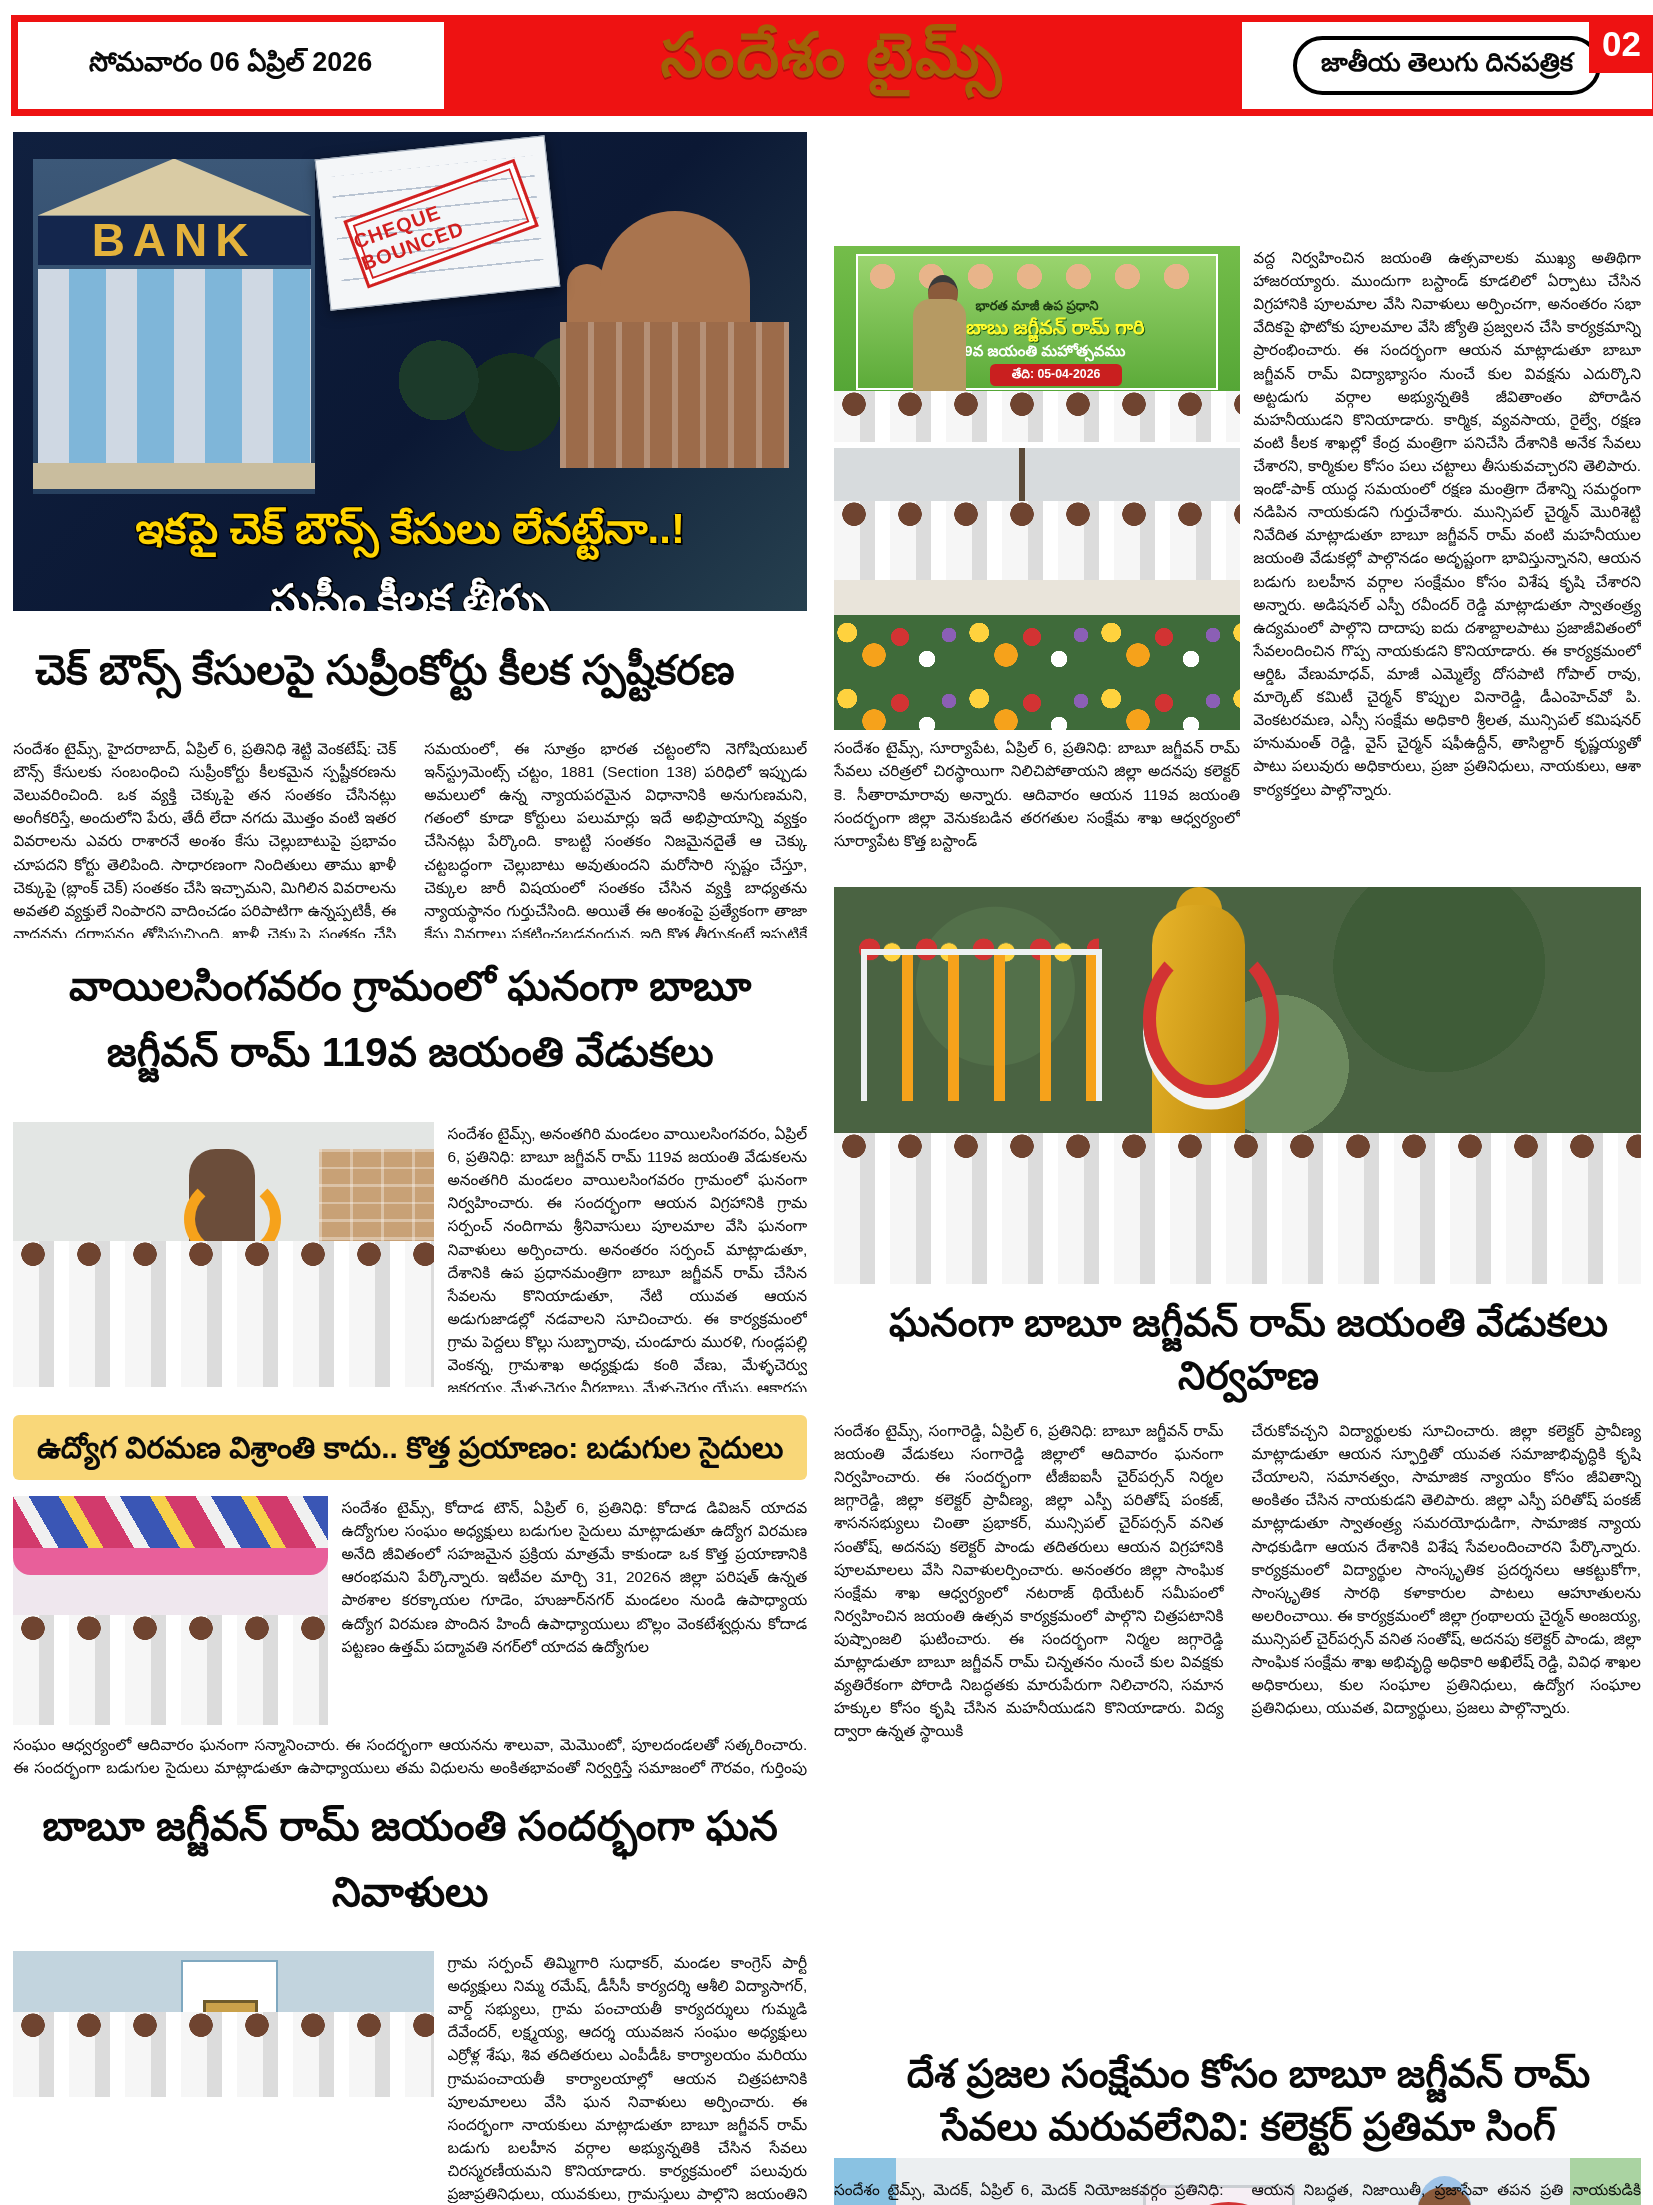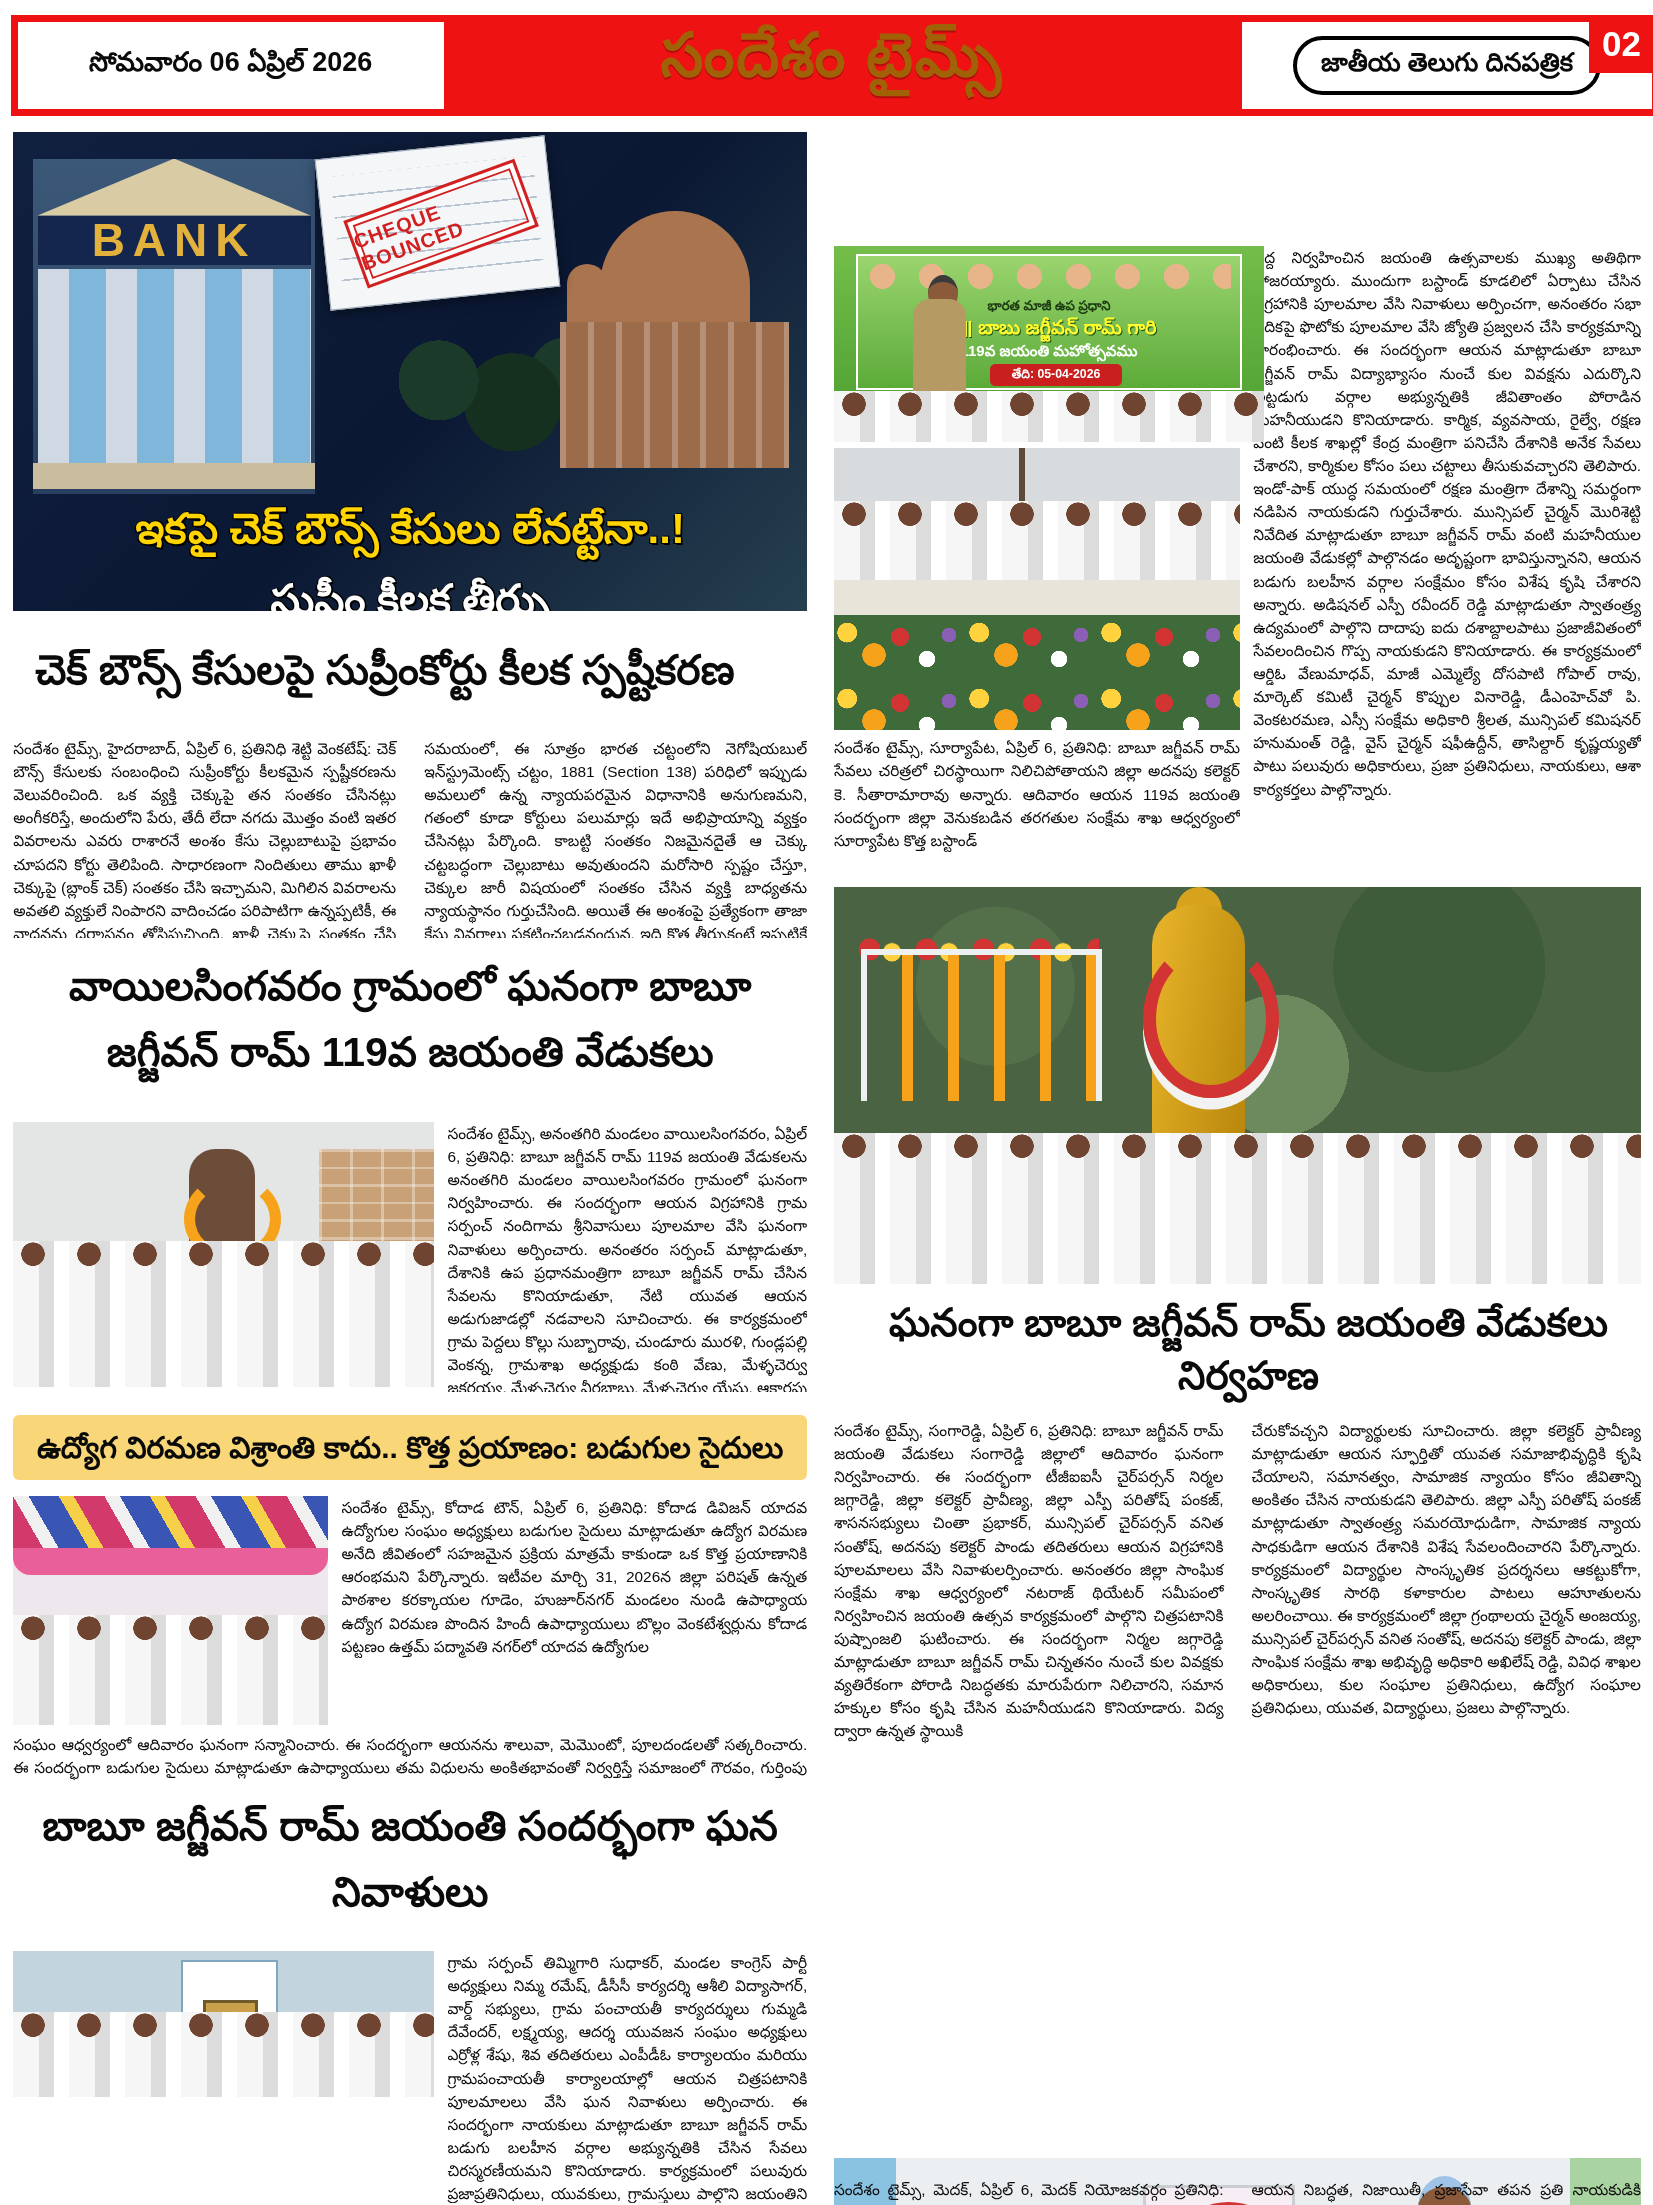--- a/index.html
+++ b/index.html
@@ -214,21 +214,21 @@
       </div>
       <p class="body-txt side-txt">గ్రామ సర్పంచ్ తిమ్మిగారి సుధాకర్, మండల కాంగ్రెస్ పార్టీ అధ్యక్షులు నిమ్మ రమేష్, డీసీసీ కార్యదర్శి ఆశీలి విద్యాసాగర్, వార్డ్ సభ్యులు, గ్రామ పంచాయతీ కార్యదర్శులు గుమ్మడి దేవేందర్, లక్ష్మయ్య, ఆదర్శ యువజన సంఘం అధ్యక్షులు ఎర్రోళ్ల శేషు, శివ తదితరులు ఎంపీడీఓ కార్యాలయం మరియు గ్రామపంచాయతీ కార్యాలయాల్లో ఆయన చిత్రపటానికి పూలమాలలు వేసి ఘన నివాళులు అర్పించారు. ఈ సందర్భంగా నాయకులు మాట్లాడుతూ బాబూ జగ్జీవన్ రామ్ బడుగు బలహీన వర్గాల అభ్యున్నతికి చేసిన సేవలు చిరస్మరణీయమని కొనియాడారు. కార్యక్రమంలో పలువురు ప్రజాప్రతినిధులు, యువకులు, గ్రామస్తులు పాల్గొని జయంతిని విజయవంతం చేశారు.</p>
     </div>
 
   </div>
 
   <div class="colR">
 
     <div class="blk row" style="top:246px;height:631px;">
       <div style="width:406px;flex:0 0 auto;display:flex;flex-direction:column;gap:6.2px;">
-        <div class="photo ph-banner" style="width:406px;height:196px;padding-left:24px;">
+        <div class="photo ph-banner" style="width:406px;height:196px;">
           <div class="abs banner-inner">
             <div class="abs banner-ports"></div>
             <div class="abs banner-l1">భారత మాజీ ఉప ప్రధాని</div>
             <div class="abs banner-l2">డా॥ బాబు జగ్జీవన్ రామ్ గారి</div>
             <div class="abs banner-l3">119వ జయంతి మహోత్సవము</div>
             <div class="abs banner-l4">తేది: 05-04-2026</div>
           </div>
           <div class="abs officer-head"></div>
           <div class="abs officer"></div>
           <div class="abs crowd" style="height:26%;"></div>
@@ -268,20 +268,24 @@
     <div class="blk photo ph-medak" style="top:1761px;height:265px;">
       <div class="abs medak-strip-l"></div>
       <div class="abs medak-strip-r"></div>
       <div class="abs easel-board"></div>
       <div class="abs easel-garl"></div>
 
       <div class="abs cap-head"></div>
 
     </div>
 
+    <div class="blk row" style="top:2037px;height:128px;align-items:center;">
+      <div class="h-bar"></div>
+      <div class="hr-center">దేశ ప్రజల సంక్షేమం కోసం బాబూ జగ్జీవన్ రామ్ సేవలు మరువలేనివి: కలెక్టర్ ప్రతిమా సింగ్</div>
+    </div>
     <div class="blk two-col" style="top:2178px;height:324px;">
       <p class="body-txt">సందేశం టైమ్స్, మెదక్, ఏప్రిల్ 6, మెదక్ నియోజకవర్గం ప్రతినిధి: బాబూ జగ్జీవన్ రామ్ జయంతి వేడుకలను జిల్లా కేంద్రంలో ఆదివారం ఘనంగా నిర్వహించారు. ఎస్సీ అభివృద్ధి శాఖ ఆధ్వర్యంలో నిర్వహించిన ఈ కార్యక్రమానికి జిల్లా కలెక్టర్ ప్రతిమా సింగ్ ముఖ్య అతిథిగా హాజరై ఆయన చిత్రపటానికి పూలమాలలు వేసి నివాళులర్పించారు. ఈ సందర్భంగా కలెక్టర్ మాట్లాడుతూ బాబూ జగ్జీవన్ రామ్ దేశ నిర్మాణంలో కీలక పాత్ర పోషించిన మహానేతగా, సామాజిక న్యాయం, సమానత్వం కోసం చేసిన కృషి చిరస్మరణీయమని కొనియాడారు. దళితుల అభ్యున్నతి కోసం ఆయన చేసిన సేవలు దేశ చరిత్రలో చిరస్థాయిగా నిలిచిపోతాయని తెలిపారు.</p>
       <p class="body-txt">ఆయన నిబద్ధత, నిజాయితీ, ప్రజాసేవా తపన ప్రతి నాయకుడికి ఆదర్శమని, యువత ఆయన జీవితం నుండి స్ఫూర్తి పొందాలని సూచించారు. దేశ ప్రజల సంక్షేమం కోసం ఆయన చేసిన సేవలను ఎప్పటికీ మరువలేమని పేర్కొన్నారు. ఈ కార్యక్రమంలో మున్సిపల్ చైర్‌పర్సన్ రాధిక భూపతి రాజు, అదనపు కలెక్టర్ నగేష్, డిఆర్డిఓ పిడి శ్రీనివాసరావు, తాసిల్దార్ లక్ష్మణ్ బాబు, మున్సిపల్ కమిషనర్ శ్రీనివాస్ రెడ్డి, ఉత్సవ కమిటీ చైర్మన్ డి. సంజీవ్, వైస్ చైర్మన్ జి. శ్రీనివాస్, ప్రధాన కార్యదర్శి దురా ప్రసాద్, ఎమ్మార్పీఎస్ బాలరాజు, వివిధ సంఘాల నాయకులు, ప్రజాప్రతినిధులు తదితరులు పాల్గొన్నారు.</p>
     </div>
   </div>
 
 </div>
 
 
 </body></html>

